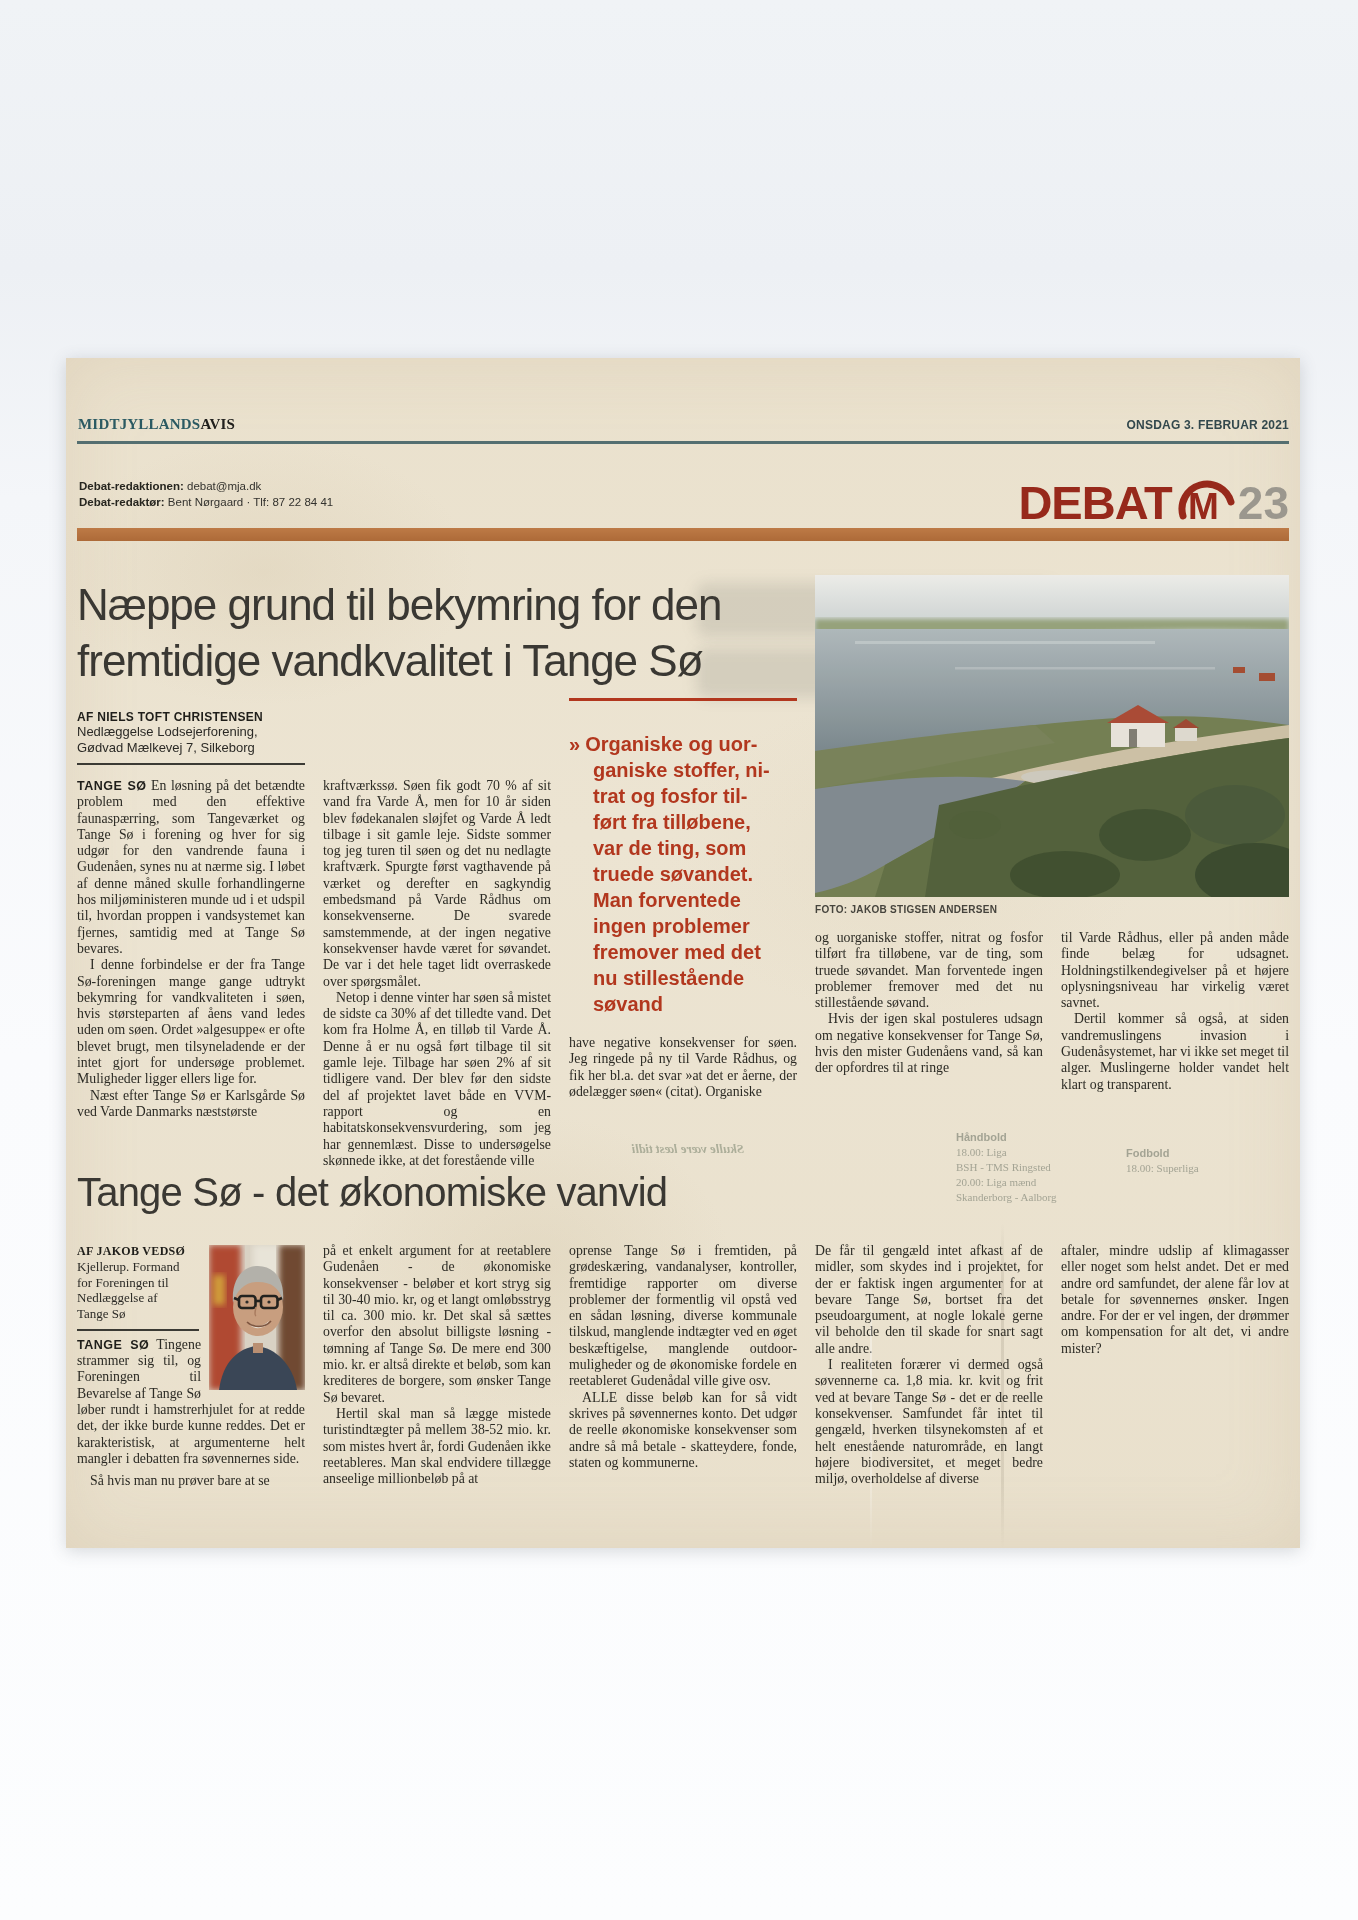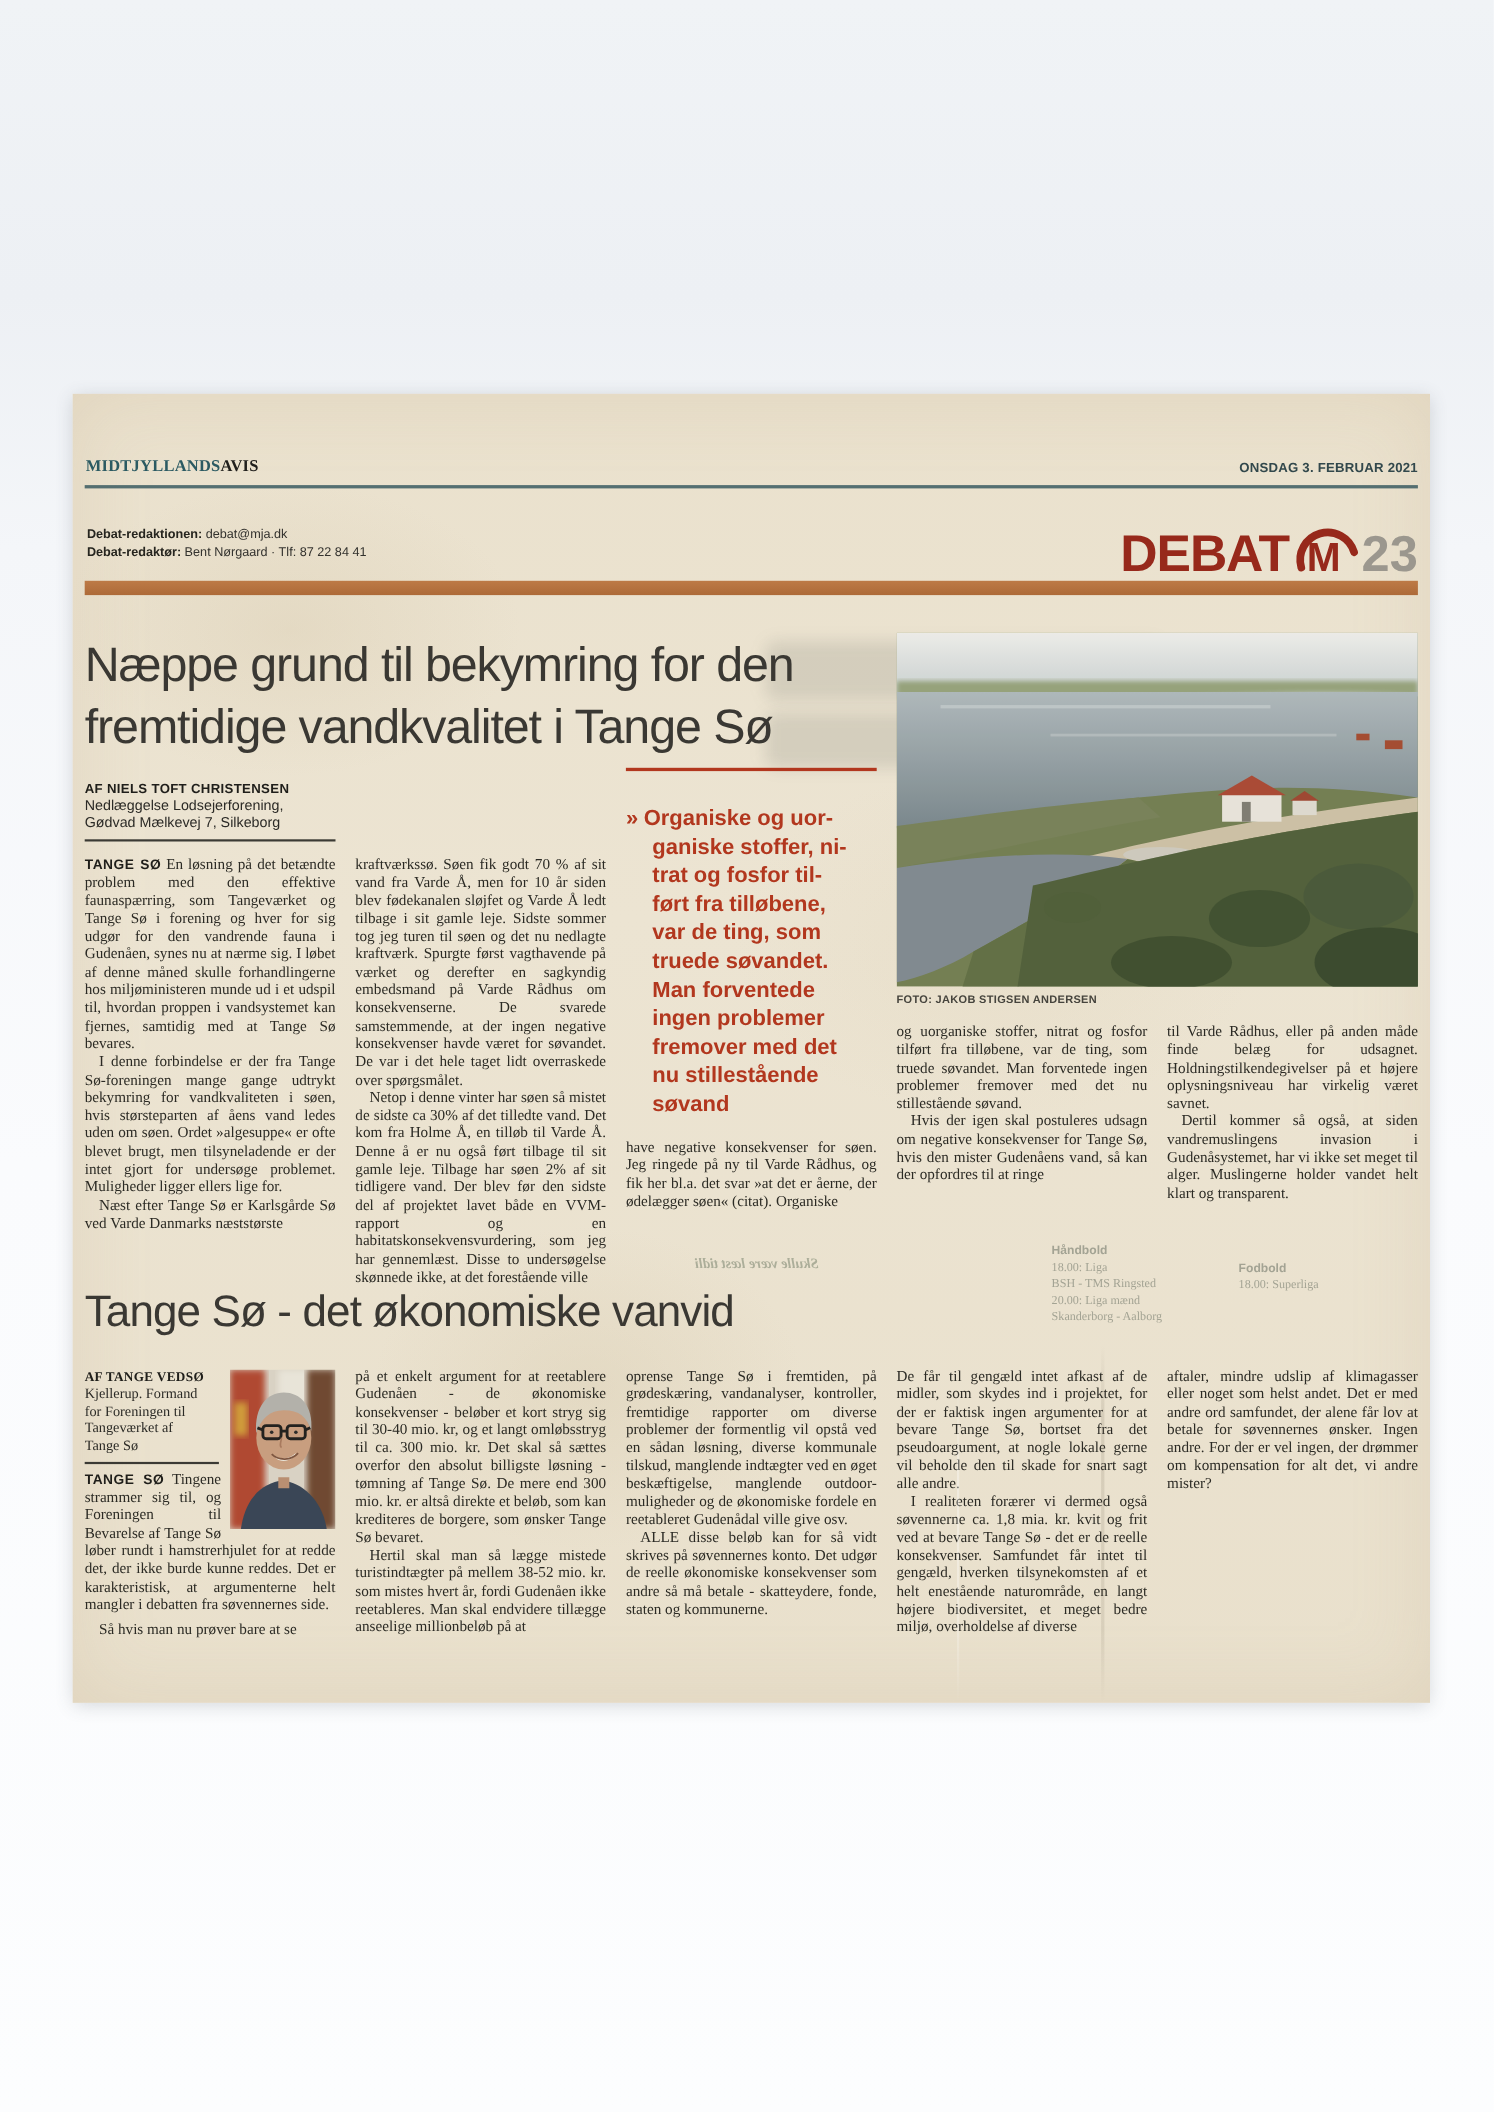--- a/index.html
+++ b/index.html
@@ -229,24 +229,24 @@
           <line x1="68.5" y1="55" x2="73" y2="53"></line>
         </g>
         <circle cx="38" cy="57" r="1.6" fill="#2c2c2a"></circle>
         <circle cx="60" cy="57" r="1.6" fill="#2c2c2a"></circle>
         <path d="M47,62 C46,67 45,70 47,71" stroke="#a87a5e" stroke-width="1.5" fill="none"></path>
         <path d="M40,78 C46,82 54,82 60,76 L58,80 C52,84 46,84 42,81 Z" fill="#e8e2d6"></path>
         <path d="M38,77 C44,83 56,83 62,76" stroke="#7e5640" stroke-width="1.6" fill="none"></path>
       </svg>
     </div>
     <div class="byline2">
-      <div class="by-author">AF TANGE VEDSØ</div>
+      <div class="by-author">AF JAKOB VEDSØ</div>
       <div class="by-line">Kjellerup. Formand</div>
       <div class="by-line">for Foreningen til</div>
-      <div class="by-line">Tangeværket af</div>
+      <div class="by-line">Nedlæggelse af</div>
       <div class="by-line">Tange Sø</div>
       <div class="by-rule"></div>
     </div>
     <p class="bp"><span class="lead">TANGE SØ</span> <span>Tingene strammer sig til, og Foreningen til Bevarelse af Tange Sø løber rundt i hamstrerhjulet for at redde det, der ikke burde kunne reddes. Det er karakteristisk, at argumenterne helt mangler i debatten fra søvennernes side.</span></p>
     <p class="bp ind">Så hvis man nu prøver bare at se</p>
   </div>
   <div class="col c2 a2top">
     <p class="bp">på et enkelt argument for at reetablere Gudenåen - de økonomiske konsekvenser - beløber et kort stryg sig til 30-40 mio. kr, og et langt omløbsstryg til ca. 300 mio. kr. Det skal så sættes overfor den absolut billigste løsning - tømning af Tange Sø. De mere end 300 mio. kr. er altså direkte et beløb, som kan krediteres de borgere, som ønsker Tange Sø bevaret.</p>
     <p class="bp ind">Hertil skal man så lægge mistede turistindtægter på mellem 38-52 mio. kr. som mistes hvert år, fordi Gudenåen ikke reetableres. Man skal endvidere tillægge anseelige millionbeløb på at</p>
   </div>

